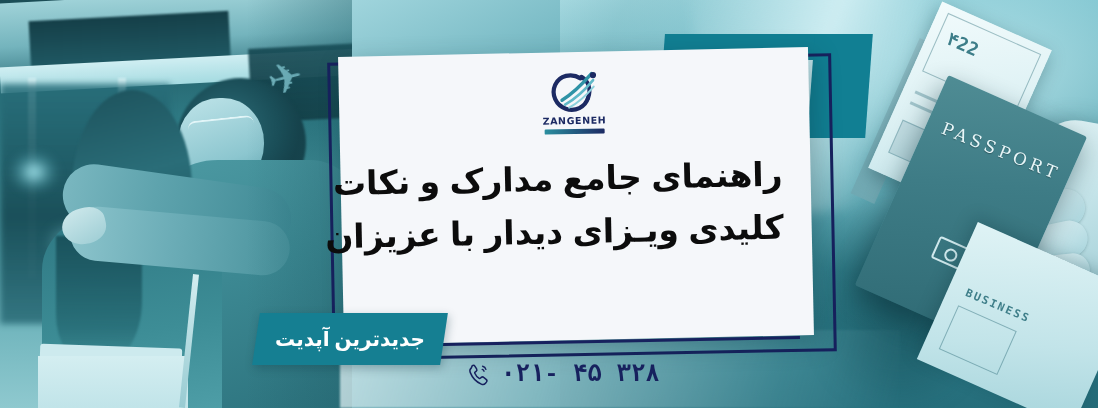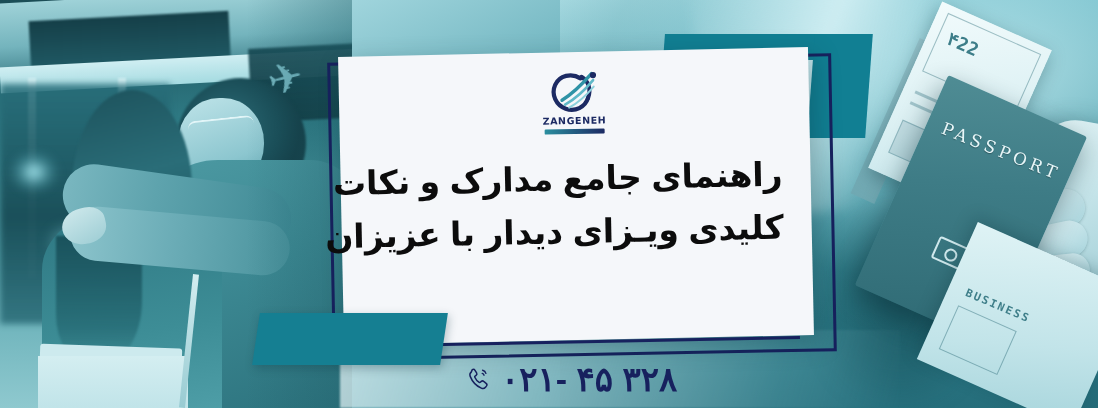--- a/index.html
+++ b/index.html
@@ -391,23 +391,23 @@
     left: 466px; top: 362px;
     display: flex;
     align-items: center;
     gap: 9px;
     direction: ltr;
     z-index: 6;
   }
   .phone-icon { display: block; }
   .phone-number {
     color: #17215e;
-    font-family: Liberation Sans, sans-serif;
+    font-family: Liberation Mono, monospace;
     font-weight: bold;
-    font-size: 34px;
+    font-size: 24px;
     line-height: 1;
     letter-spacing: 1.5px;
     direction: ltr;
     unicode-bidi: bidi-override;
     white-space: nowrap;
   }
 </style>
 </head>
 <body>
 
@@ -501,20 +501,21 @@
         <span class="ln">راهنمای جامع مدارک و نکات</span>
         <span class="ln">کلیدی ویـزای دیدار با عزیزان</span>
       </div>
 
     </div>
   </div>
 
   <div class="navy-underline"></div>
 
   <div class="badge"></div>
+  <div class="badge-label">جدیدترین آپدیت</div>
 
   <div class="phone-row">
     <svg class="phone-icon" width="26" height="26" viewBox="0 0 26 26">
       <path d="M6.3 3.6c1-0.6 2.1-0.3 2.7 0.7l1.6 2.6c0.5 0.9 0.3 1.9-0.5 2.5l-1.1 0.8c-0.3 0.2-0.4 0.6-0.2 1 0.7 1.6 2.4 3.9 4.4 5.2 0.4 0.2 0.8 0.2 1.1-0.1l1-0.9c0.7-0.6 1.7-0.6 2.4 0l2.4 1.9c0.9 0.7 1 1.9 0.3 2.8l-0.9 1.1c-1 1.2-2.7 1.6-4.2 0.9C11 20.3 6.3 15.7 4.2 10.4 3.6 8.8 4 7 5.2 6.1z" fill="none" stroke="#17215e" stroke-width="1.5" stroke-linejoin="round"></path>
       <path d="M16.6 4.2c1.6 0.4 2.9 1.6 3.3 3.2" fill="none" stroke="#17215e" stroke-width="1.4" stroke-linecap="round"></path>
       <path d="M16.2 7.4c0.9 0.2 1.6 0.9 1.8 1.8" fill="none" stroke="#17215e" stroke-width="1.4" stroke-linecap="round"></path>
     </svg>
     <span class="phone-number">۰۲۱- ۴۵ ۳۲۸</span>
   </div>
 

